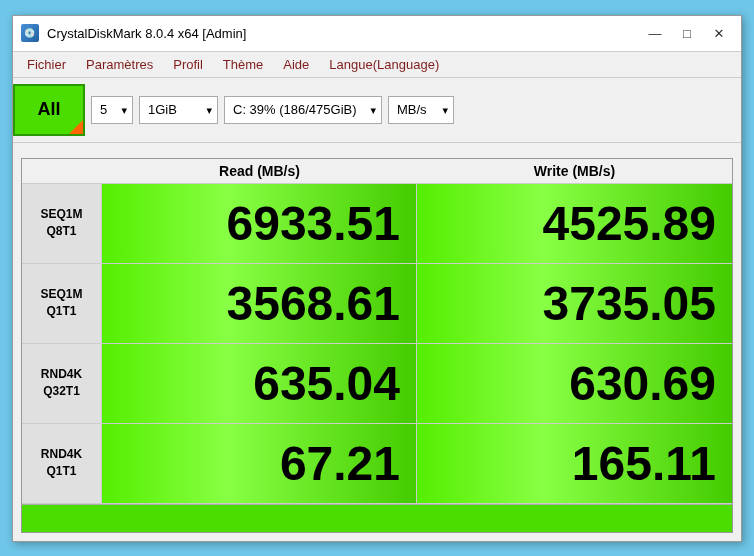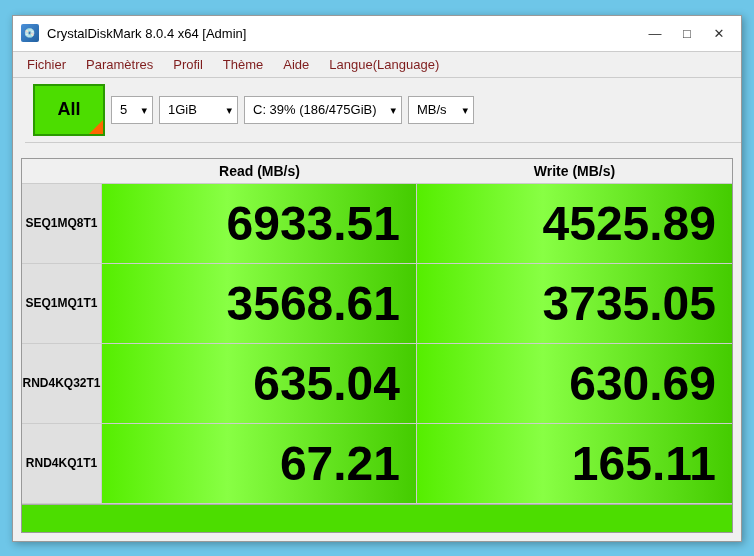--- a/index.html
+++ b/index.html
@@ -85,24 +85,23 @@
       padding: 3px 8px;
       font-size: 13px;
       cursor: pointer;
       color: #7f1d1d;
     }
 
     .toolbar {
       display: flex;
       align-items: center;
       gap: 6px;
-      padding: 6px 8px;
-      background: #f0f0f0;
-      border-bottom: 1px solid #ccc;
-      margin-left: 12px;
+      padding: 6px 0;
+      background: #f0f0f0;
+      border-bottom: 1px solid #ccc;
     }
 
     .all-btn {
       background: #4cdd00;
       border: 2px solid #2a9900;
       color: #000;
       font-size: 18px;
       font-weight: bold;
       width: 72px;
       height: 52px;
@@ -168,21 +167,21 @@
     .results-row {
       display: grid;
       grid-template-columns: 80px 1fr 1fr;
       border-bottom: 1px solid #ccc;
       height: 80px;
     }
 
     .row-label {
       background: #e0e0e0;
       display: flex;
-      flex-direction: row;
+      flex-direction: column;
       align-items: center;
       justify-content: center;
       font-size: 12px;
       font-weight: bold;
       border-right: 1px solid #ccc;
       line-height: 1.4;
     }
 
     .result-cell {
       background: linear-gradient(to right, #55ee00 0%, #88ff44 40%, #44cc00 100%);

